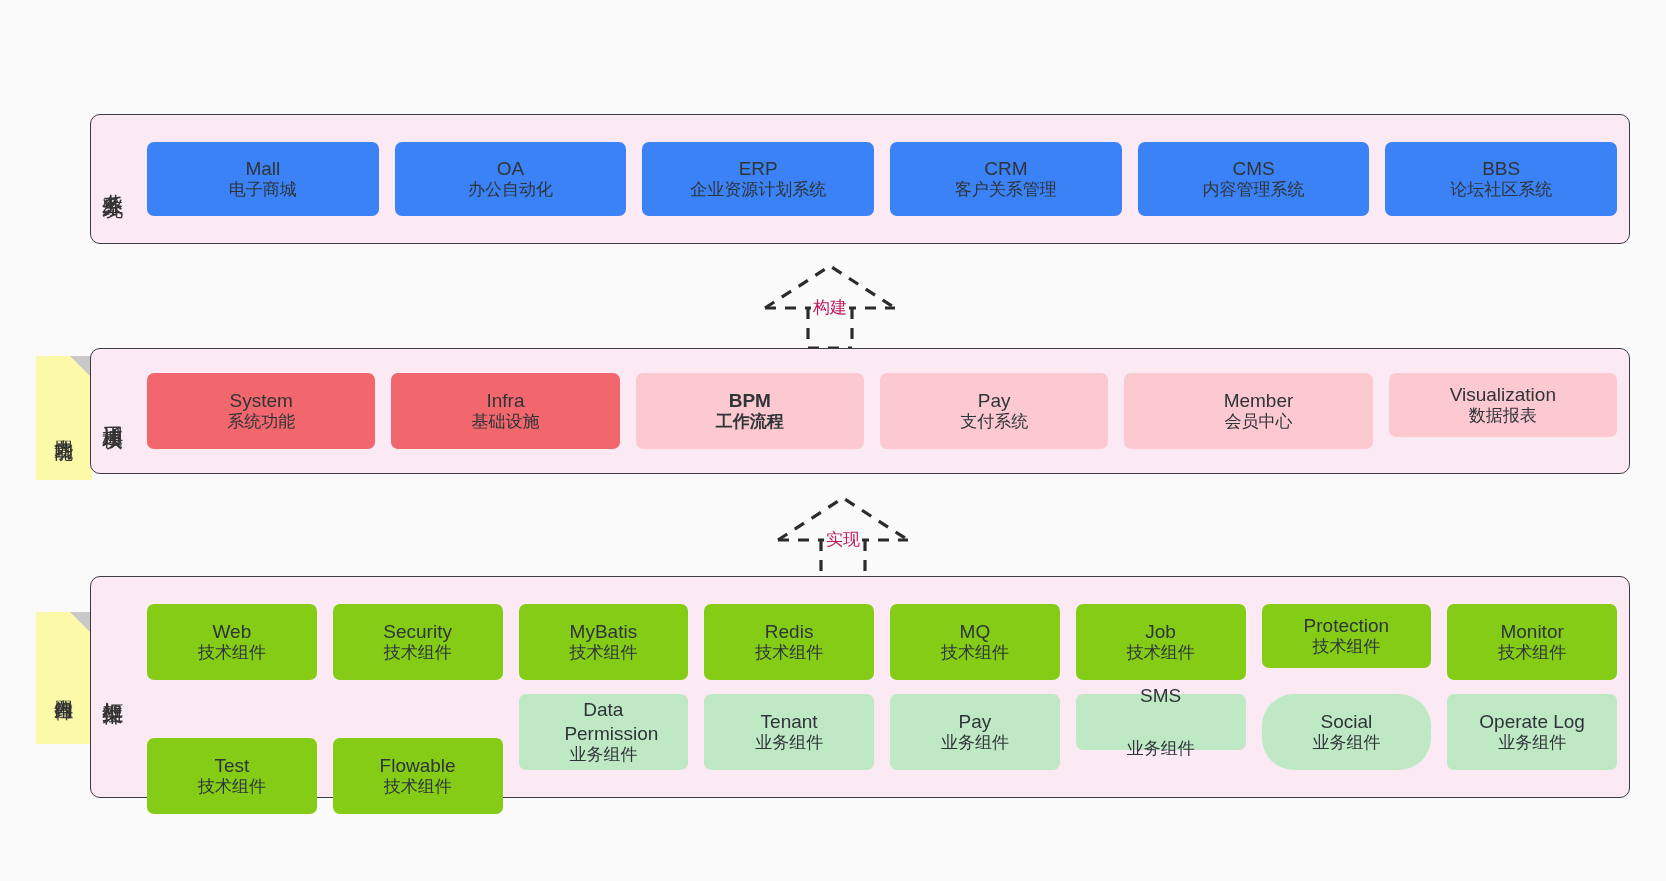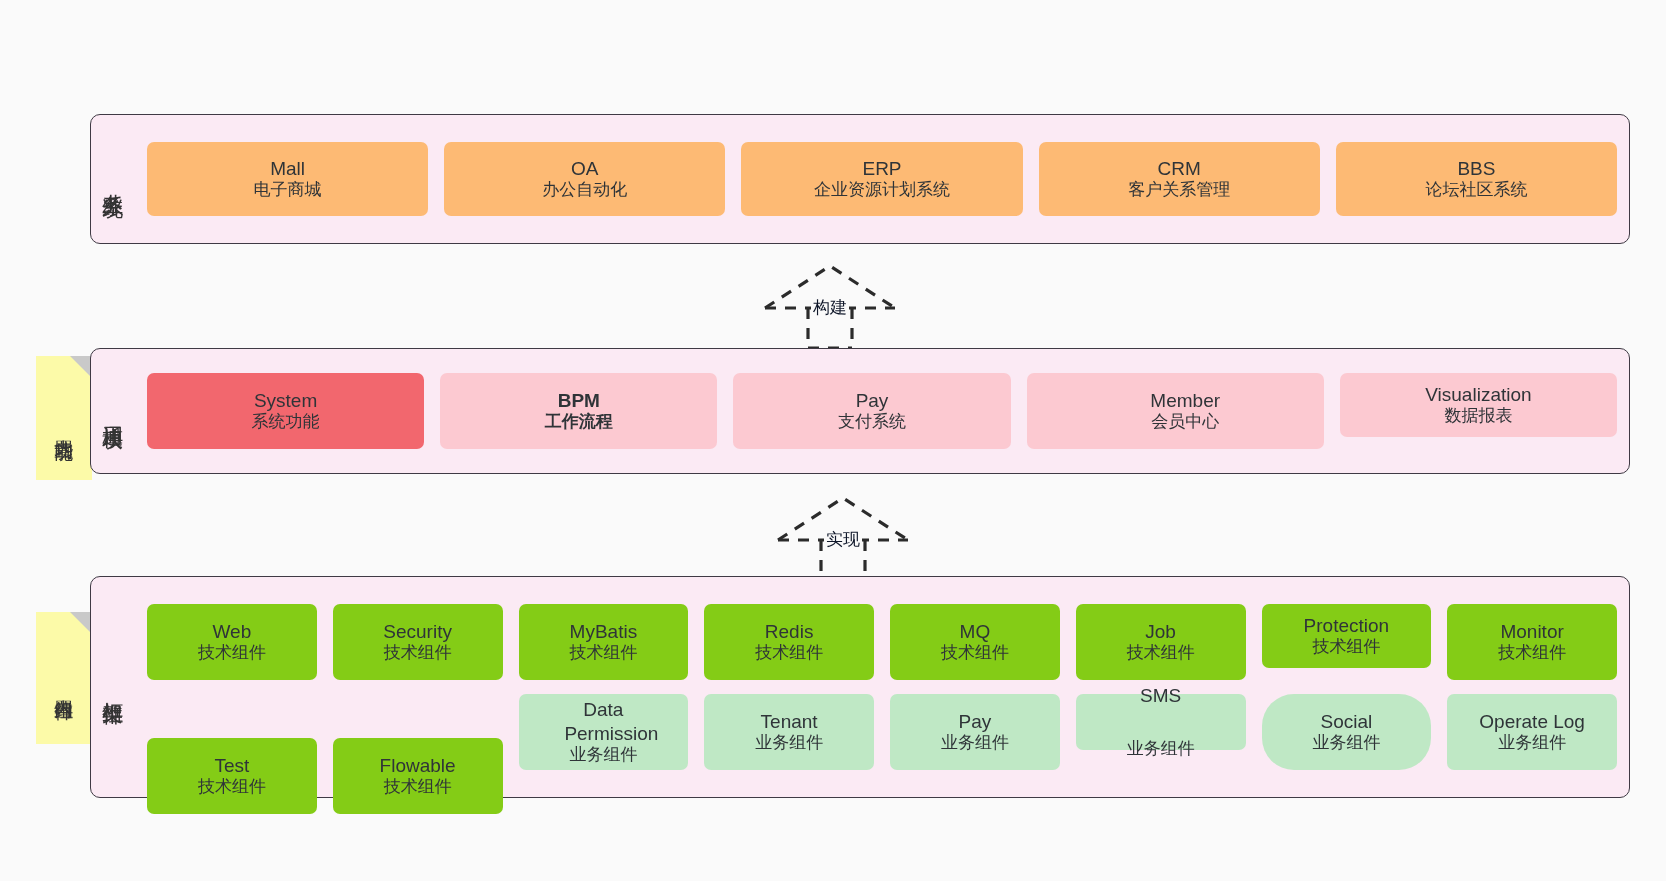--- a/index.html
+++ b/index.html
@@ -84,21 +84,21 @@
     font-size: 19px;
     color: #2f3438;
     white-space: normal;
   }
   .card .card-sub {
     font-size: 17px;
     color: #2f3438;
   }
 
   
-  .c-blue        { background: #fdba74; }
+  .c-blue        { background: #3b82f6; }
   .c-red         { background: #f2676e; }
   .c-pink        { background: #fcc9d1; }
   .c-green       { background: #84cc16; margin-top: 44px; }
   .c-lightgreen  { background: #bfe8c5; }
 
   
   .sticky {
     position: absolute;
     background: #fcfaa8;
     box-sizing: border-box;
@@ -129,21 +129,21 @@
   }
 
   
   .arrow {
     position: absolute;
   }
   .arrow svg { display: block; }
   .arrow-label {
     position: absolute;
     font-size: 17px;
-    color: #0f172a;
+    color: #be185d;
     background: #fafafa;
     padding: 0 2px;
     user-select: none;
     white-space: nowrap;
   }
 </style>
 </head>
 <body>
 
 <div id="canvas">
@@ -160,20 +160,24 @@
           <div class="card-title">OA</div>
           <div class="card-sub">办公自动化</div>
         </div>
         <div class="card c-blue" style="height:74px;">
           <div class="card-title">ERP</div>
           <div class="card-sub">企业资源计划系统</div>
         </div>
         <div class="card c-blue" style="height:74px;">
           <div class="card-title">CRM</div>
           <div class="card-sub">客户关系管理</div>
+        </div>
+        <div class="card c-blue" style="height:74px;">
+          <div class="card-title">CMS</div>
+          <div class="card-sub">内容管理系统</div>
         </div>
         <div class="card c-blue" style="height:74px;">
           <div class="card-title">BBS</div>
           <div class="card-sub">论坛社区系统</div>
         </div>
       </div>
     </div>
   </div>
 
   <div class="arrow" style="left:755px; top:258px; width:150px; height:92px;">
@@ -194,20 +198,24 @@
     <div class="note-text">内置功能</div>
   </div>
 
   <div class="layer" id="layer-1" style="left:90px; top:348px; width:1540px; height:126px;">
     <div class="layer-caption">通用模块</div>
     <div class="layer-body">
       <div class="card-row">
         <div class="card c-red" style="height:76px;">
           <div class="card-title">System</div>
           <div class="card-sub">系统功能</div>
+        </div>
+        <div class="card c-red" style="height:76px;">
+          <div class="card-title">Infra</div>
+          <div class="card-sub">基础设施</div>
         </div>
         <div class="card c-pink" style="height:76px;font-weight:bold;">
           <div class="card-title">BPM</div>
           <div class="card-sub">工作流程</div>
         </div>
         <div class="card c-pink" style="height:76px;">
           <div class="card-title">Pay</div>
           <div class="card-sub">支付系统</div>
         </div>
         <div class="card c-pink" style="height:76px;padding-left:24px;">

